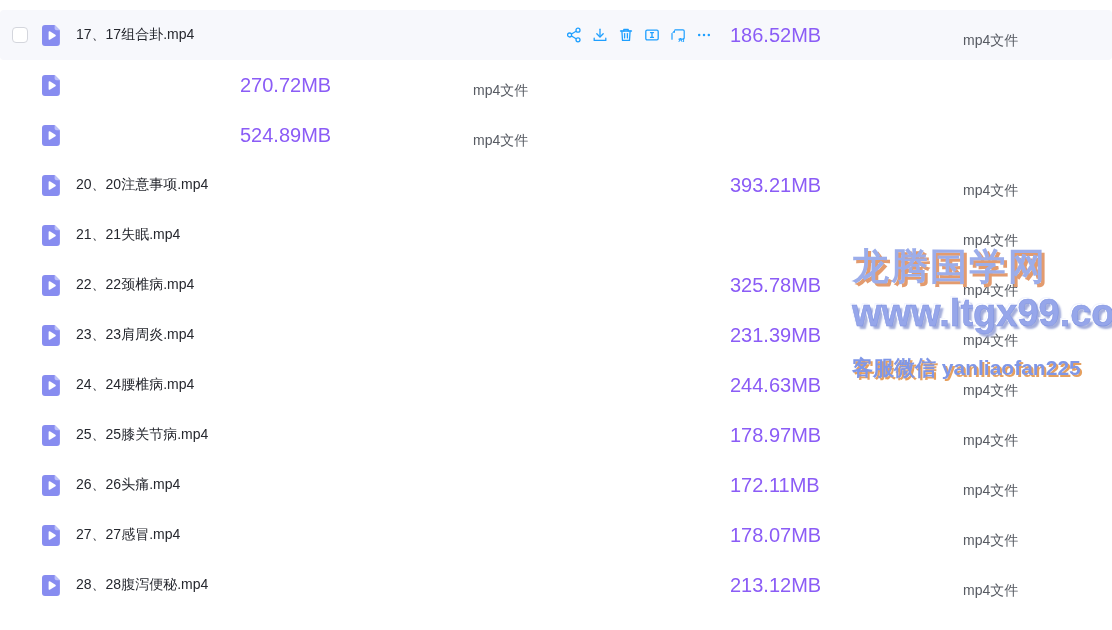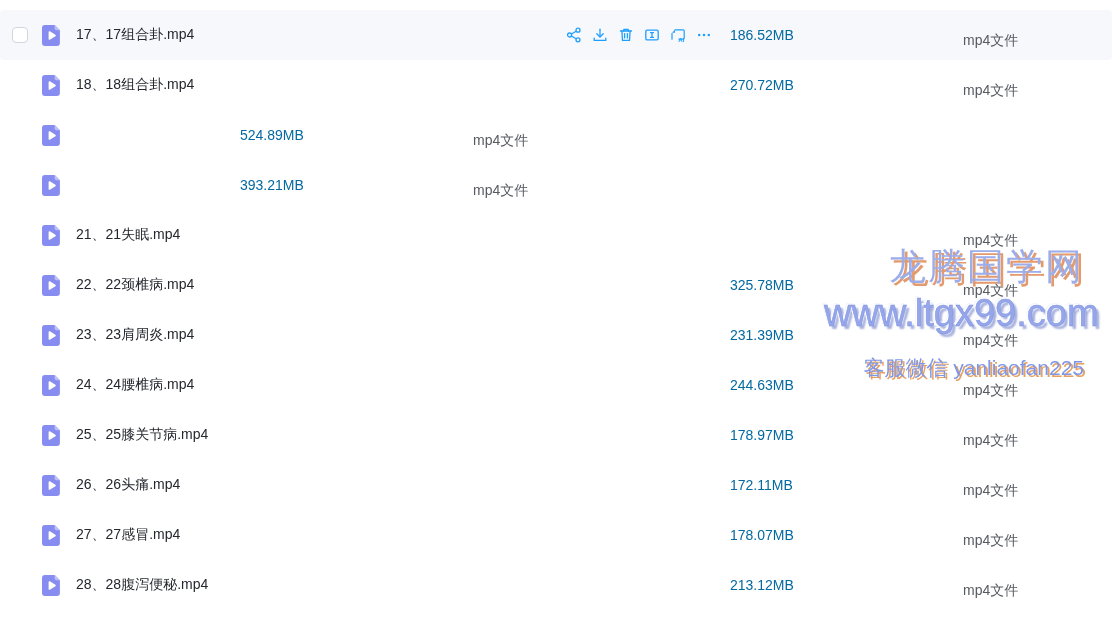--- a/index.html
+++ b/index.html
@@ -18,25 +18,25 @@
   .ficon { width:20px; height:21px; margin-right:14px; flex:0 0 20px; display:block; }
 
   .fname { flex:1 1 auto; font-size:14px; color:#25272e; cursor:pointer; white-space:nowrap;
            overflow:hidden; text-overflow:ellipsis; }
 
   .actions { width:146px; flex:0 0 146px; margin-right:18px; display:flex; gap:10px;
              align-items:center; visibility:hidden; }
   .row.hovered .actions { visibility:visible; }
   .aicon { width:16px; height:16px; display:block; cursor:pointer; }
 
-  .fsize { width:233px; flex:0 0 233px; font-size:14px; color:#0369a1; }
+  .fsize { width:233px; flex:0 0 233px; font-size:20px; color:#8b5cf6; }
   .ftype { width:149px; flex:0 0 149px; font-size:14px; color:#565a62;margin-top:11px; }
 
-  .watermark { position:absolute; left:824px; top:244px; width:260px; text-align:right;
-               pointer-events:none; z-index:10; font-weight:normal; }
+  .watermark { position:absolute; left:852px; top:244px; width:260px; text-align:left;
+               pointer-events:none; z-index:10; font-weight:bold; }
   .wm1 { font-size:37px; line-height:46px; color:#9cadea; letter-spacing:2px;
          text-shadow:3px 3px 0 #e39b6e; }
   .wm2 { font-size:38px; line-height:46px; color:#96a6ea; letter-spacing:0px;
          -webkit-text-stroke:0.5px #7e92e0;
          text-shadow:-1px -1px 0 #ffffff, -2px -2px 0 #f4f6ff, 3px 3px 2px #a3addb; }
   .wm3 { font-size:21px; line-height:28px; color:#7f97e8; margin-top:18px;
          text-shadow:2px 2px 0 #e6a05f; }
 </style>
 </head>
 <body>
@@ -97,21 +97,20 @@
   </div>
       <div class="row">
     <span class="check"></span>
 
     <svg class="ficon" viewBox="0 0 20 21">
       <path d="M3 0 H12.6 L17.9 5.3 V18 Q17.9 21 14.9 21 H3 Q0 21 0 18 V3 Q0 0 3 0 Z" fill="#878cf0"></path>
       <path d="M12.6 0 L17.9 5.3 H14.6 Q12.6 5.3 12.6 3.3 Z" fill="#bcc0f8"></path>
       <path d="M7.4 7 L13 10.5 L7.4 14 Z" fill="#ffffff" stroke="#ffffff" stroke-width="1.6" stroke-linejoin="round"></path>
     </svg>
 
-    <span class="fname">18、18组合卦.mp4</span>
 
     <span class="actions">
       <svg class="aicon" viewBox="0 0 16 16" fill="none" stroke="#1e9fff" stroke-width="1.3">
         <circle cx="12" cy="3.2" r="2"></circle>
             <circle cx="3.6" cy="8" r="2"></circle>
             <circle cx="12" cy="12.8" r="2"></circle>
         <line x1="5.5" y1="7" x2="10.1" y2="4.3"></line>
             <line x1="5.5" y1="9" x2="10.1" y2="11.7"></line>
       </svg>
       <svg class="aicon" viewBox="0 0 16 16" fill="none" stroke="#1e9fff" stroke-width="1.3" stroke-linecap="round" stroke-linejoin="round">
@@ -198,20 +197,21 @@
   </div>
       <div class="row">
     <span class="check"></span>
 
     <svg class="ficon" viewBox="0 0 20 21">
       <path d="M3 0 H12.6 L17.9 5.3 V18 Q17.9 21 14.9 21 H3 Q0 21 0 18 V3 Q0 0 3 0 Z" fill="#878cf0"></path>
       <path d="M12.6 0 L17.9 5.3 H14.6 Q12.6 5.3 12.6 3.3 Z" fill="#bcc0f8"></path>
       <path d="M7.4 7 L13 10.5 L7.4 14 Z" fill="#ffffff" stroke="#ffffff" stroke-width="1.6" stroke-linejoin="round"></path>
     </svg>
 
+    <span class="fname">20、20注意事项.mp4</span>
 
     <span class="actions">
       <svg class="aicon" viewBox="0 0 16 16" fill="none" stroke="#1e9fff" stroke-width="1.3">
         <circle cx="12" cy="3.2" r="2"></circle>
             <circle cx="3.6" cy="8" r="2"></circle>
             <circle cx="12" cy="12.8" r="2"></circle>
         <line x1="5.5" y1="7" x2="10.1" y2="4.3"></line>
             <line x1="5.5" y1="9" x2="10.1" y2="11.7"></line>
       </svg>
       <svg class="aicon" viewBox="0 0 16 16" fill="none" stroke="#1e9fff" stroke-width="1.3" stroke-linecap="round" stroke-linejoin="round">

